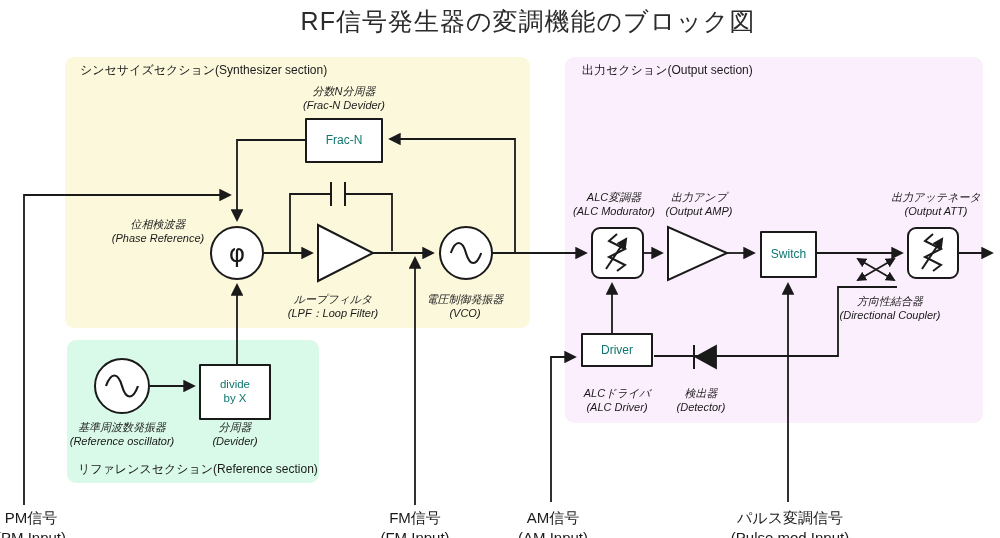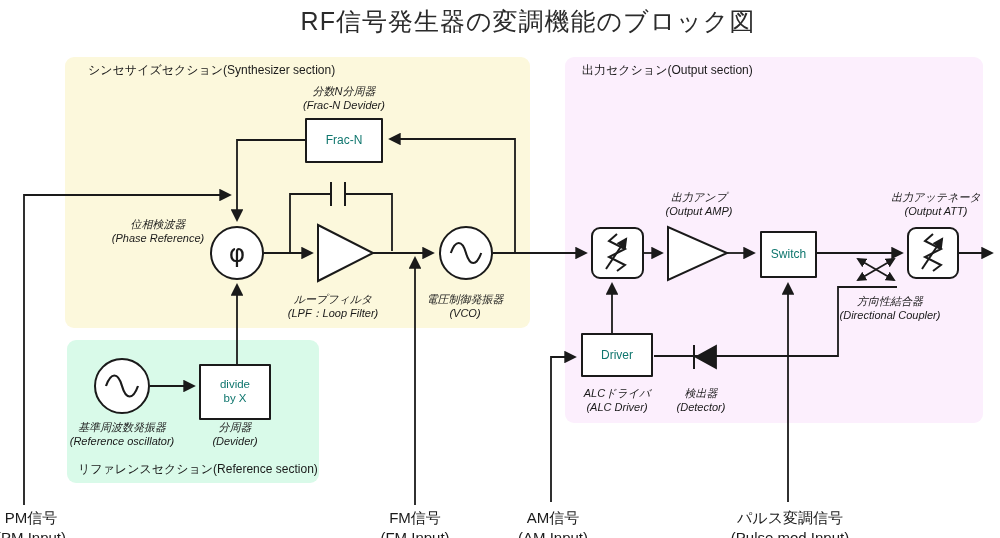--- a/index.html
+++ b/index.html
@@ -28,21 +28,21 @@
 <body>
 
 <div id="canvas">
 
   <div class="title">RF信号発生器の変調機能のブロック図</div>
 
   <div class="section sec-yellow"></div>
   <div class="section sec-green"></div>
   <div class="section sec-pink"></div>
 
-  <div class="seclbl" style="left:88px;top:62px">シンセサイズセクション(Synthesizer section)</div>
+  <div class="seclbl" style="left:80px;top:62px">シンセサイズセクション(Synthesizer section)</div>
   <div class="seclbl" style="left:582px;top:62px">出力セクション(Output section)</div>
   <div class="seclbl" style="left:78px;top:461px">リファレンスセクション(Reference section)</div>
 
   <svg class="wires" width="1000" height="538" viewBox="0 0 1000 538">
     <defs>
       <marker id="arr" viewBox="0 0 10 10" refX="8.5" refY="5" markerWidth="7" markerHeight="7" orient="auto-start-reverse">
         <path d="M0,0 L10,5 L0,10 Z" fill="#1a1a1a"></path>
       </marker>
       <marker id="arrs" viewBox="0 0 10 10" refX="8" refY="5" markerWidth="5.5" markerHeight="5.5" orient="auto-start-reverse">
         <path d="M0,0 L10,5 L0,10 Z" fill="#1a1a1a"></path>
@@ -134,21 +134,21 @@
 
   <div class="box" style="left:199px;top:364px;width:72px;height:56px;font-size:11.5px">
     <div>divide</div>
     <div>by X</div>
   </div>
 
   <div class="box" style="left:760px;top:231px;width:57px;height:47px">
     <div>Switch</div>
   </div>
 
-  <div class="box" style="left:581px;top:333px;width:72px;height:44px">
+  <div class="box" style="left:581px;top:333px;width:72px;height:34px">
     <div>Driver</div>
   </div>
 
   <div class="lbl" style="left:344px;top:84px">
     <div>分数N分周器</div>
     <div>(Frac-N Devider)</div>
   </div>
   <div class="lbl" style="left:158px;top:217px">
     <div>位相検波器</div>
     <div>(Phase Reference)</div>
@@ -162,20 +162,24 @@
     <div>(VCO)</div>
   </div>
   <div class="lbl" style="left:122px;top:420px">
     <div>基準周波数発振器</div>
     <div>(Reference oscillator)</div>
   </div>
   <div class="lbl" style="left:235px;top:420px">
     <div>分周器</div>
     <div>(Devider)</div>
   </div>
+  <div class="lbl" style="left:614px;top:190px">
+    <div>ALC変調器</div>
+    <div>(ALC Modurator)</div>
+  </div>
   <div class="lbl" style="left:699px;top:190px">
     <div>出力アンプ</div>
     <div>(Output AMP)</div>
   </div>
   <div class="lbl" style="left:936px;top:190px">
     <div>出力アッテネータ</div>
     <div>(Output ATT)</div>
   </div>
   <div class="lbl" style="left:890px;top:294px">
     <div>方向性結合器</div>

